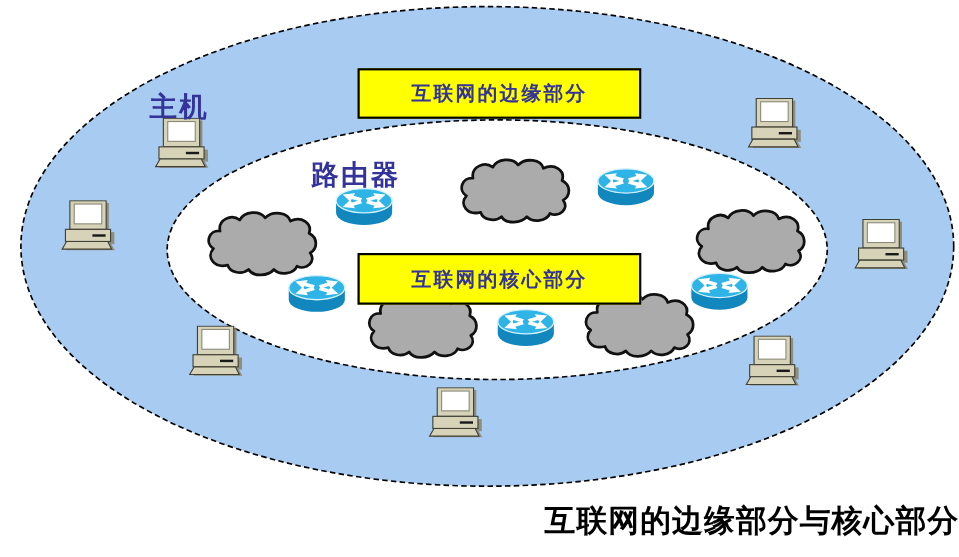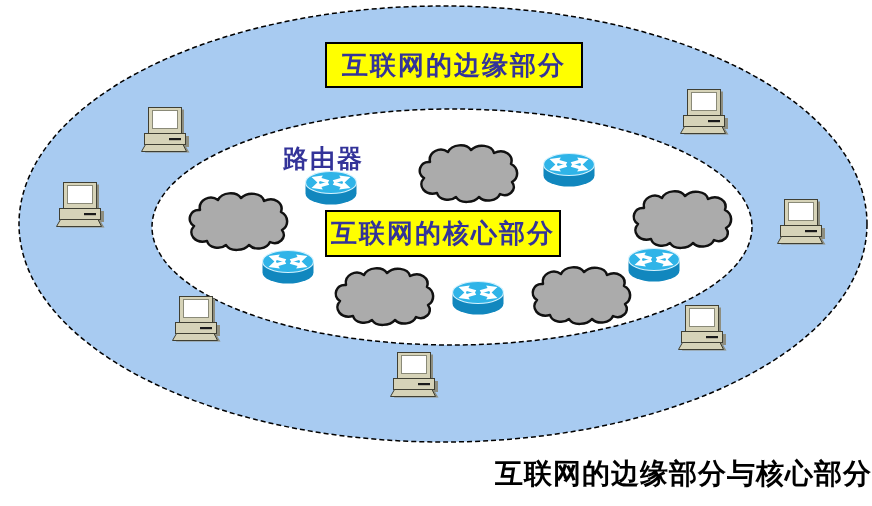--- a/index.html
+++ b/index.html
@@ -3,23 +3,24 @@
 <meta charset="utf-8">
 <style>
   html,body{margin:0;padding:0;background:#fff;}
   .stage{
     position:relative;width:872px;height:506px;background:#ffffff;overflow:hidden;
     font-family:"Liberation Sans",sans-serif;
   }
   .base{position:absolute;left:0;top:0;}
   .ybox{
     position:absolute;background:#FFFF00;border:2px solid #000;
-    color:#333399;font-weight:bold;font-size:26px;letter-spacing:2px;
+    color:#333399;font-weight:bold;font-size:18px;letter-spacing:2px;
     display:flex;align-items:center;justify-content:center;box-sizing:border-box;
     white-space:nowrap;
+    margin-top:20px;
   }
   .lbl{
     position:absolute;color:#333399;font-weight:bold;font-size:25px;letter-spacing:2px;
     white-space:nowrap;
   }
   .caption{
     position:absolute;left:50px;right:0;top:455px;text-align:right;
     color:#000;font-weight:bold;font-size:28px;letter-spacing:1px;white-space:nowrap;
   }
 </style>
@@ -78,18 +79,19 @@
     <use href="#sym-host" x="140" y="107" width="50" height="46"></use>
     <use href="#sym-host" x="55" y="182" width="50" height="46"></use>
     <use href="#sym-host" x="679" y="89" width="50" height="46"></use>
     <use href="#sym-host" x="776" y="199" width="50" height="46"></use>
     <use href="#sym-host" x="171" y="296" width="50" height="46"></use>
     <use href="#sym-host" x="389" y="352" width="50" height="46"></use>
     <use href="#sym-host" x="677" y="305" width="50" height="46"></use>
   </svg>
 
   <div class="ybox" style="left:325px;top:42px;width:258px;height:46px;">互联网的边缘部分</div>
-  <div class="ybox" style="left:325px;top:210px;width:236px;height:47px;">互联网的核心部分</div>
+  <div class="ybox" style="left:325px;top:210px;width:258px;height:47px;">互联网的核心部分</div>
 
+  <div class="lbl" style="left:136px;top:80px;">主机</div>
   <div class="lbl" style="left:283px;top:142px;">路由器</div>
 
   <div class="caption">互联网的边缘部分与核心部分</div>
 </div>
 
 </body></html>

